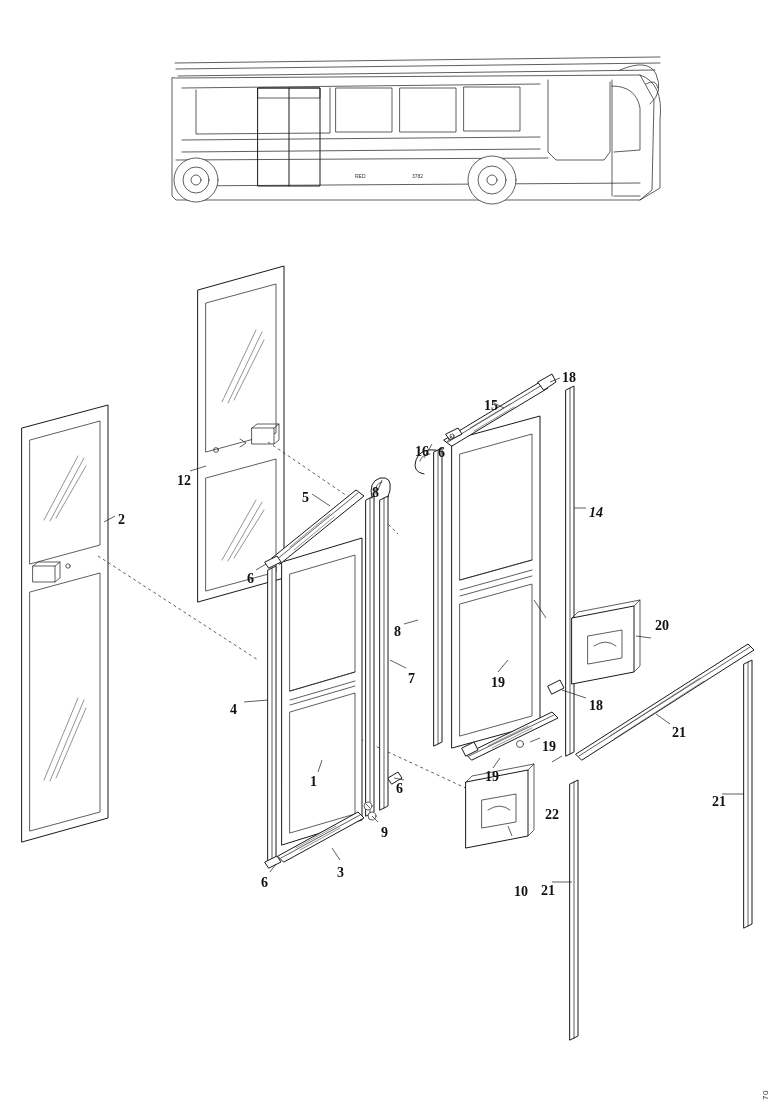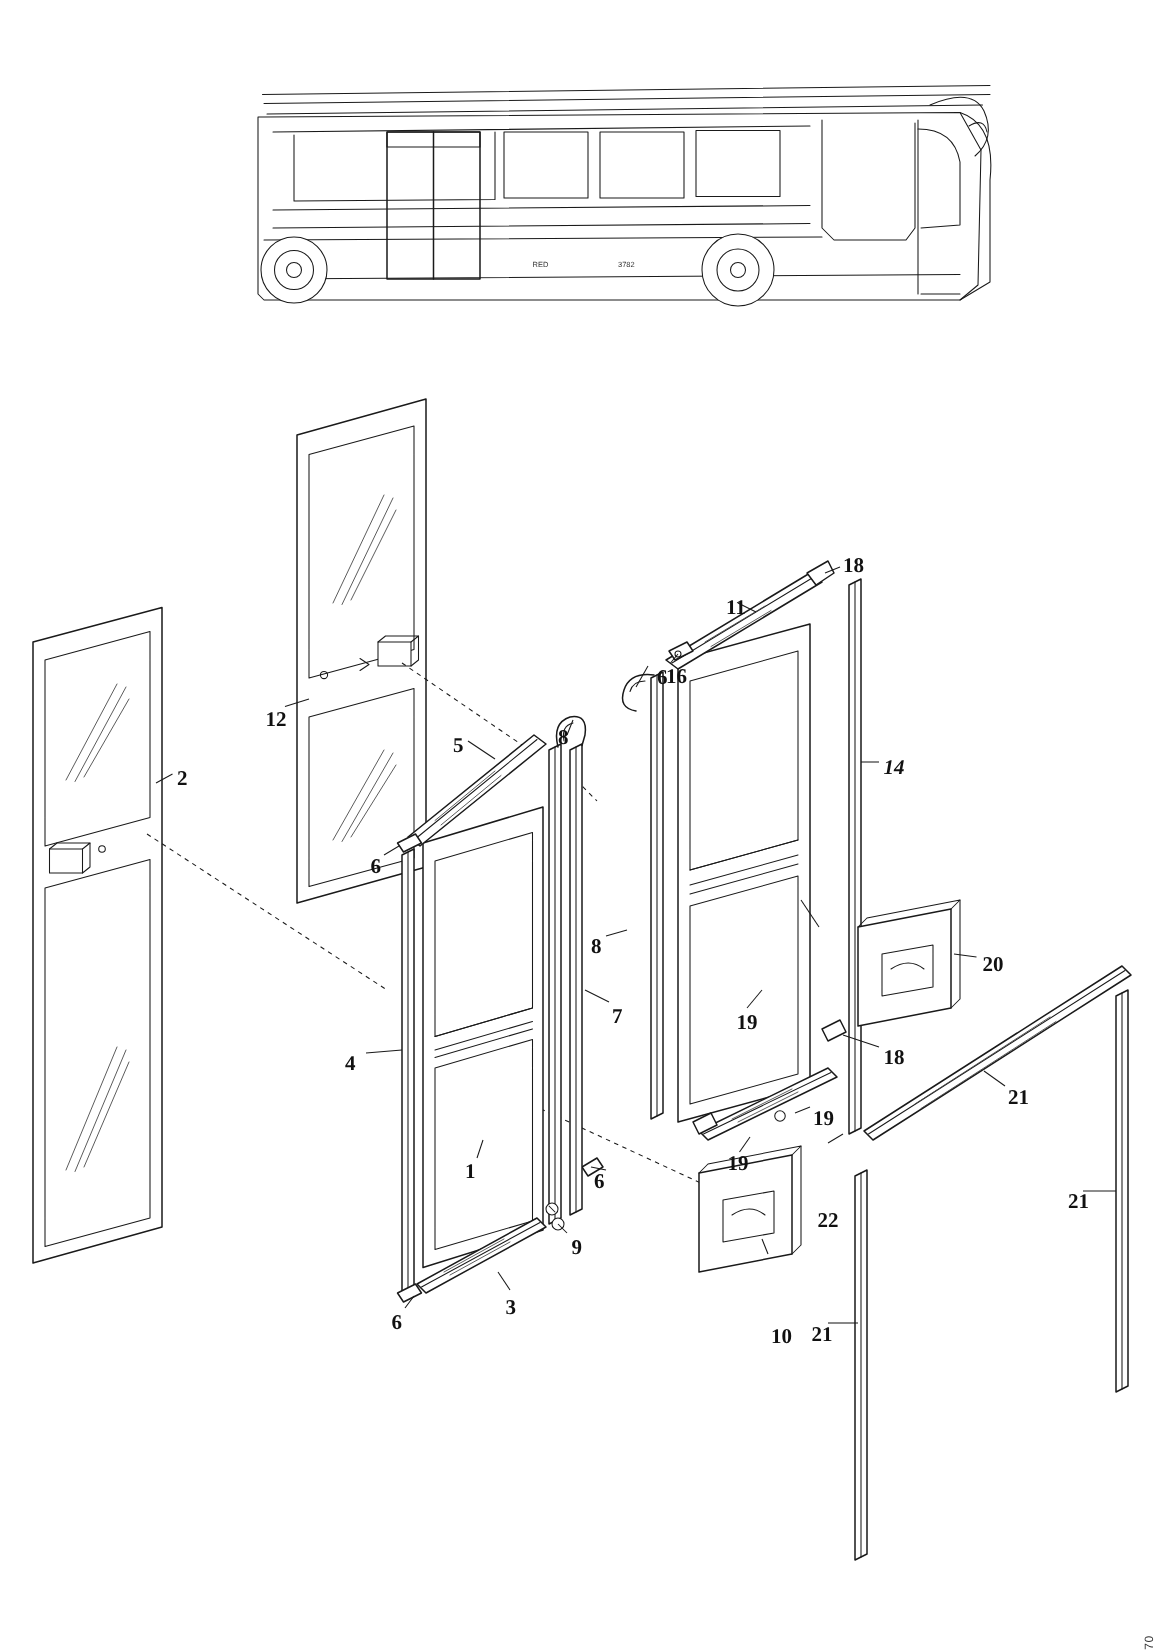--- a/index.html
+++ b/index.html
@@ -347,28 +347,28 @@
   <div class="lbl" style="left:261px; top:876px;">6</div>
   <div class="lbl" style="left:396px; top:782px;">6</div>
   <div class="lbl" style="left:408px; top:672px;">7</div>
   <div class="lbl" style="left:372px; top:486px;">8</div>
   <div class="lbl" style="left:381px; top:826px;">9</div>
   <div class="lbl" style="left:514px; top:841px;margin-top:44px;">10</div>
   <div class="lbl" style="left:491px; top:676px;">19</div>
   <div class="lbl" style="left:177px; top:474px;">12</div>
   <div class="lbl" style="left:438px; top:446px;">6</div>
   <div class="lbl" style="left:589px; top:506px;font-style:italic;">14</div>
-  <div class="lbl" style="left:484px; top:399px;">11</div>
-  <div class="lbl" style="left:444px; top:445px;">16</div>
+  <div class="lbl" style="left:484px; top:399px;">15</div>
+  <div class="lbl" style="left:415px; top:445px;">16</div>
   <div class="lbl" style="left:394px; top:625px;">8</div>
   <div class="lbl" style="left:562px; top:371px;">18</div>
   <div class="lbl" style="left:589px; top:699px;">18</div>
   <div class="lbl" style="left:542px; top:740px;">19</div>
   <div class="lbl" style="left:485px; top:770px;">19</div>
-  <div class="lbl" style="left:655px; top:637px;">20</div>
+  <div class="lbl" style="left:655px; top:619px;">20</div>
   <div class="lbl" style="left:672px; top:726px;">21</div>
   <div class="lbl" style="left:712px; top:795px;">21</div>
   <div class="lbl" style="left:541px; top:884px;">21</div>
   <div class="lbl" style="left:545px; top:808px;">22</div>
 
   <div class="code">3J2A 470</div>
 
 </div>
 
 </body></html>

